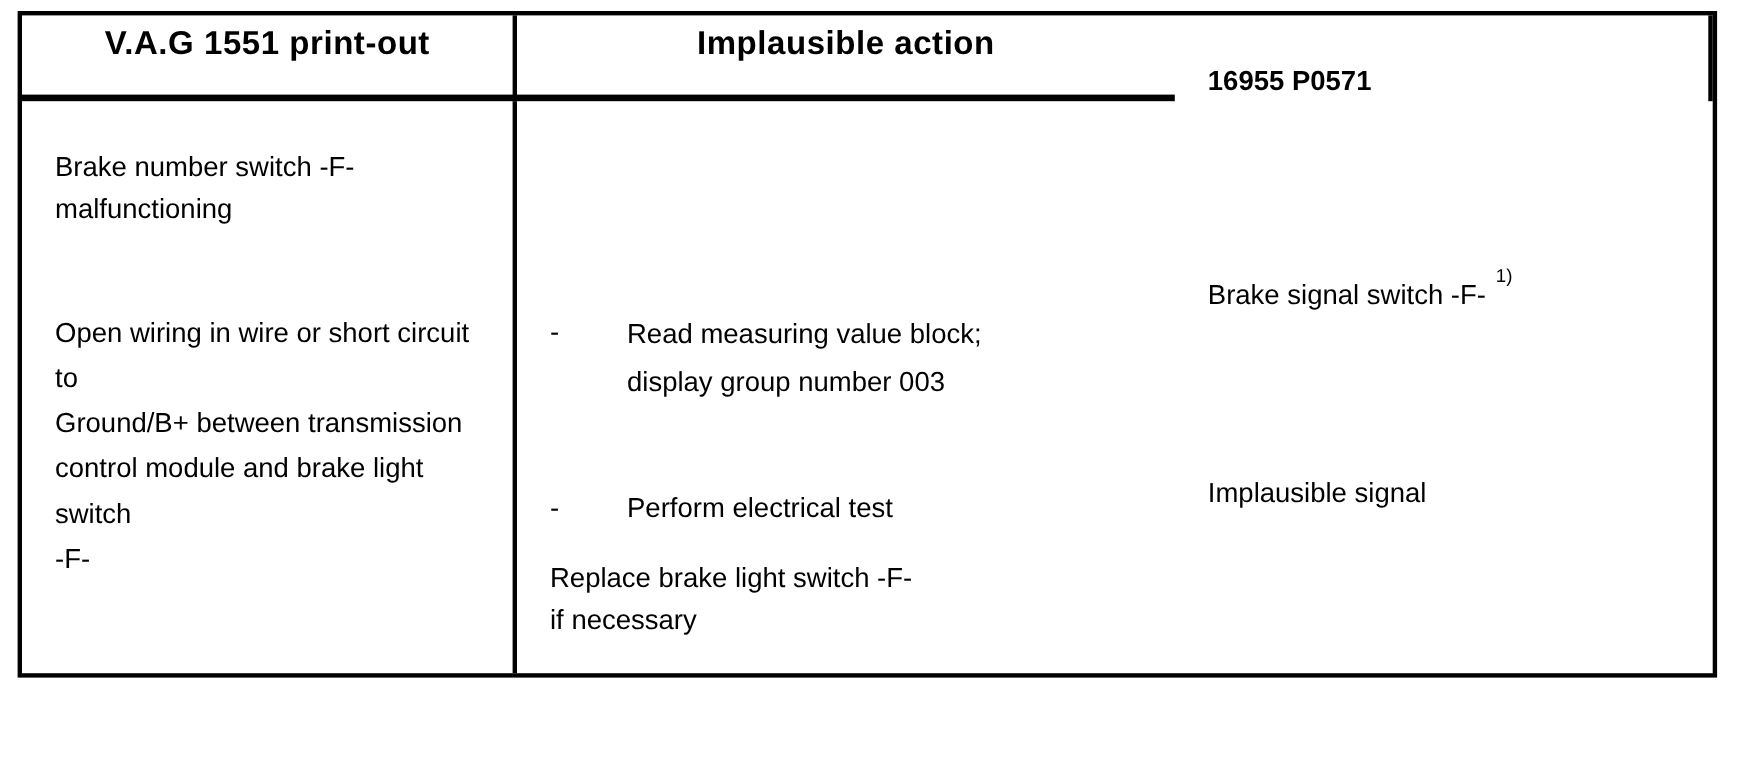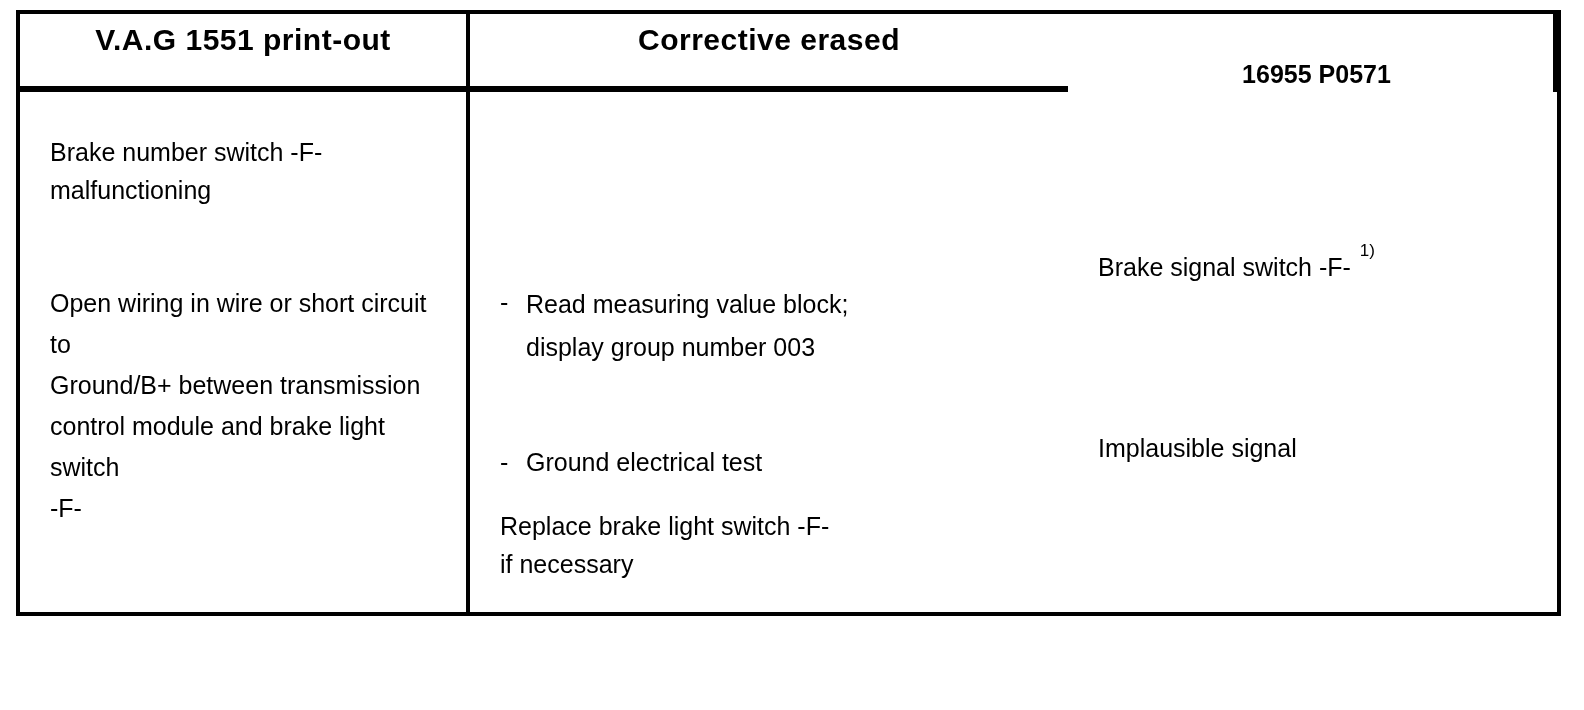--- a/index.html
+++ b/index.html
@@ -52,21 +52,21 @@
     left: 30px;
     right: 18px;
     font-size: 25px;
     line-height: 38px;
     white-space: pre-line;
   }
   .pos-a { top: 41px; }
   .pos-b { top: 191px; }
   .pos-c { top: 351px; }
   .pos-d { top: 415px; }
-  .bold  { font-weight: bold; text-align: center; }
+  .bold  { font-weight: bold; }
   .lh-cause { line-height: 41px; }
   .lh-read  { line-height: 43px; }
 
   .fn-ref {
     font-size: 17px;
     position: relative;
     top: -11px;
     margin-left: 9px;
     white-space: nowrap;
   }
@@ -74,20 +74,21 @@
   .bullet-item {
     display: flex;
     align-items: flex-start;
   }
   .dash {
     flex: 0 0 26px;
     white-space: pre;
   }
   .btext {
     white-space: pre-line;
+    margin-left: 44px;
   }
 
   
   .footnote {
     position: absolute;
     left: 20px;
     top: 652px;
     font-size: 25px;
   }
   .footnote .fn-sup {
@@ -98,21 +99,21 @@
   }
 </style>
 </head>
 <body>
 
 <div class="page">
 
   <div class="dtc-table">
 
     <div class="hcell sep-right">V.A.G 1551 print-out</div>
-    <div class="hcell">Corrective erased</div>
+    <div class="hcell">Implausible action</div>
 
     <div class="bcell sep-right">
       <div class="blk pos-a bold">16955 P0571</div>
       <div class="blk pos-b">
         <span>Brake signal switch -F-</span><sup class="fn-ref">1)</sup>
       </div>
       <div class="blk pos-d">Implausible signal</div>
     </div>
 
     <div class="bcell sep-right">
@@ -124,21 +125,21 @@
     </div>
 
     <div class="bcell">
       <div class="blk pos-b bullet-item">
         <span class="dash">-</span>
         <div class="btext lh-read">Read measuring value block;
 display group number 003</div>
       </div>
       <div class="blk pos-c bullet-item">
         <span class="dash">-</span>
-        <div class="btext">Ground electrical test</div>
+        <div class="btext">Perform electrical test</div>
       </div>
       <div class="blk pos-d">Replace brake light switch -F-
 if necessary</div>
     </div>
 
   </div>
 
 
 </div>
 

